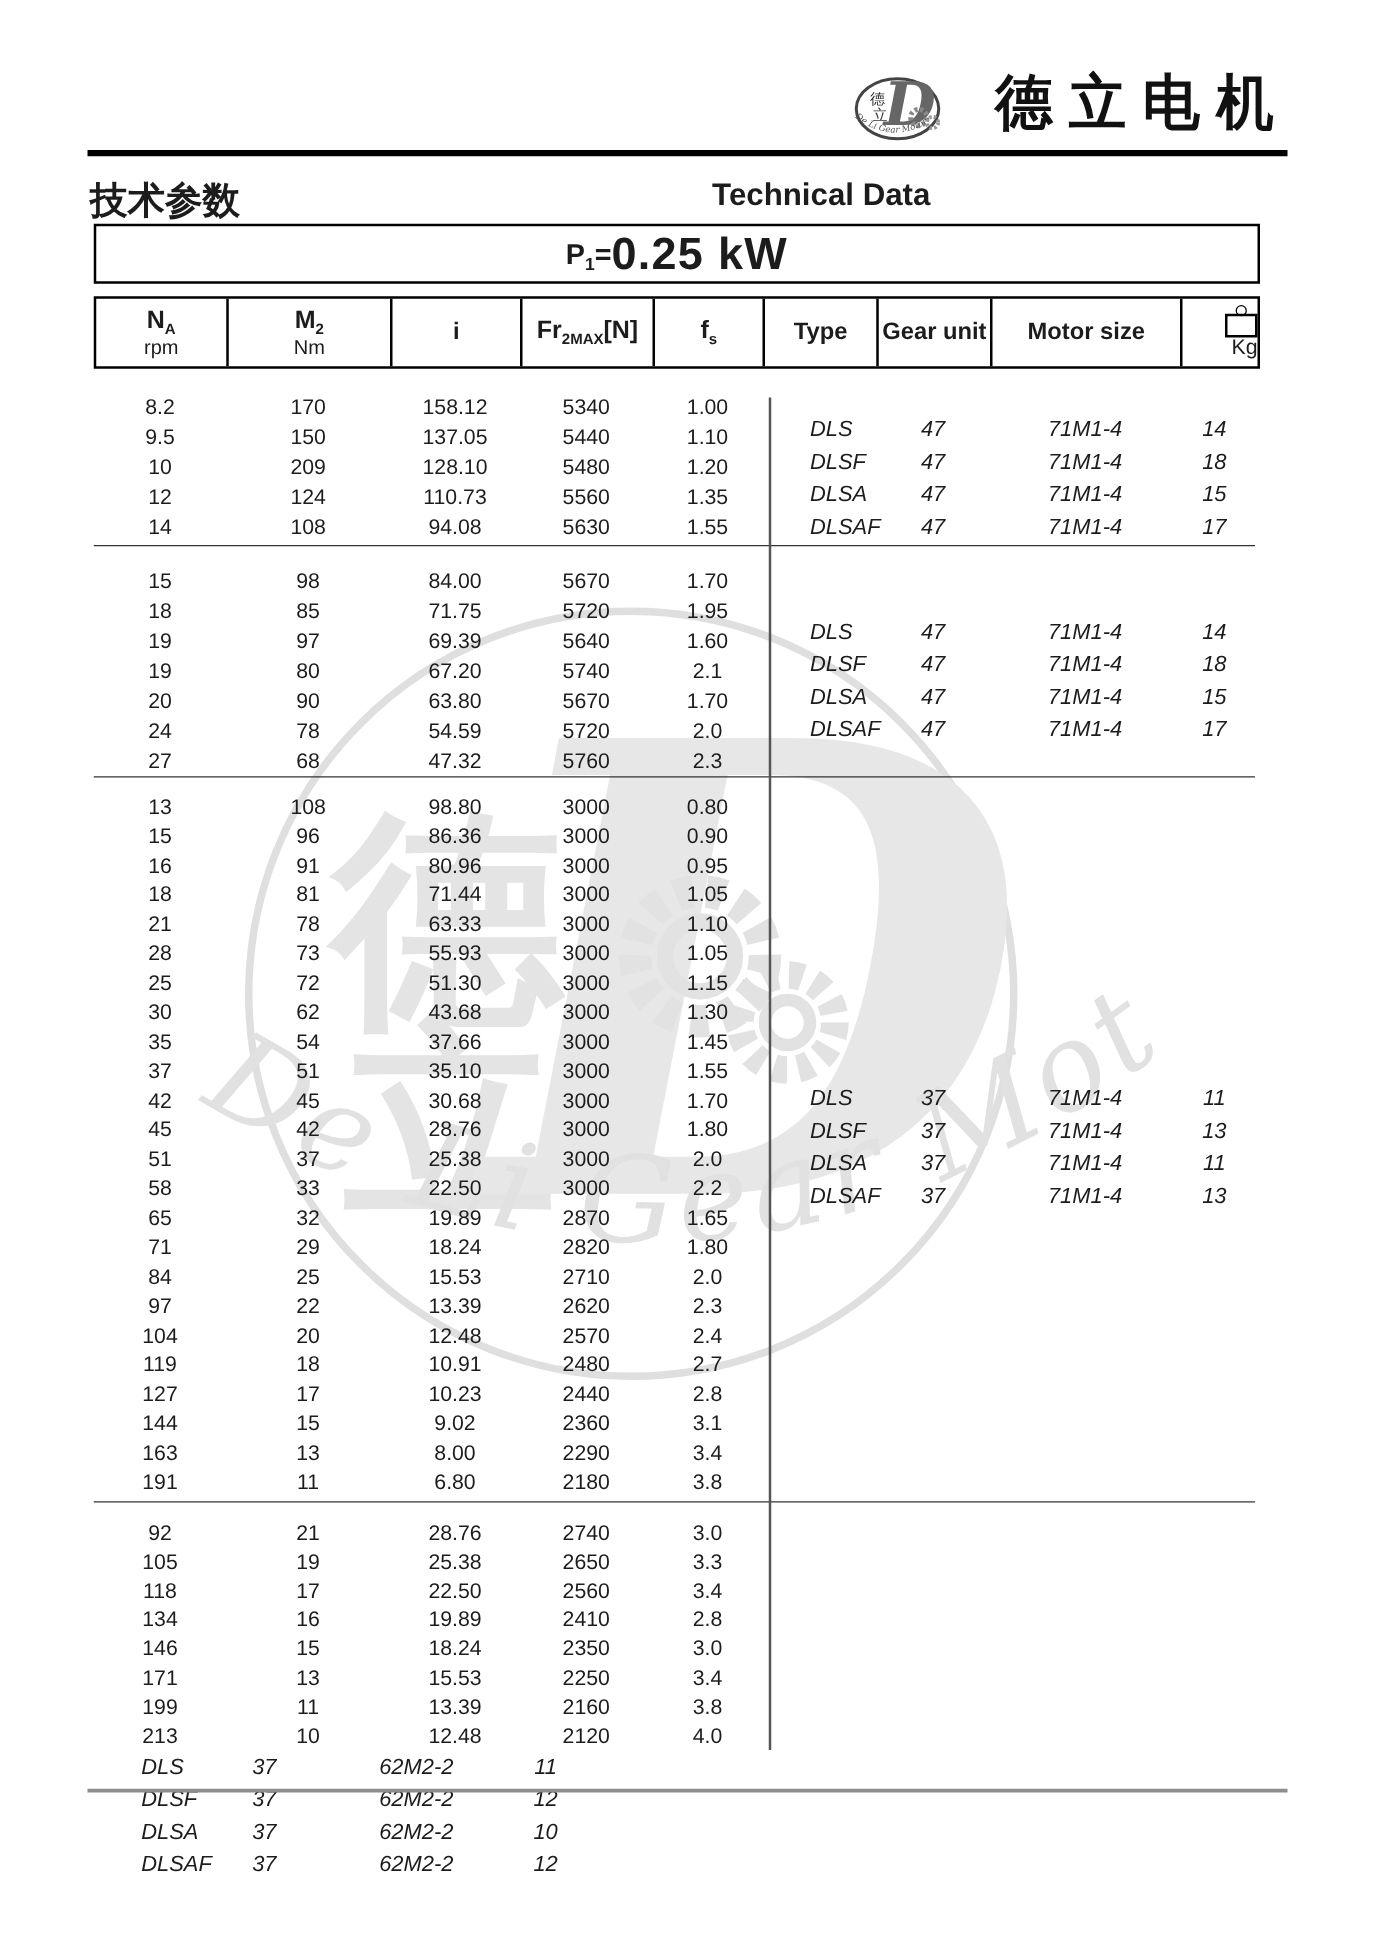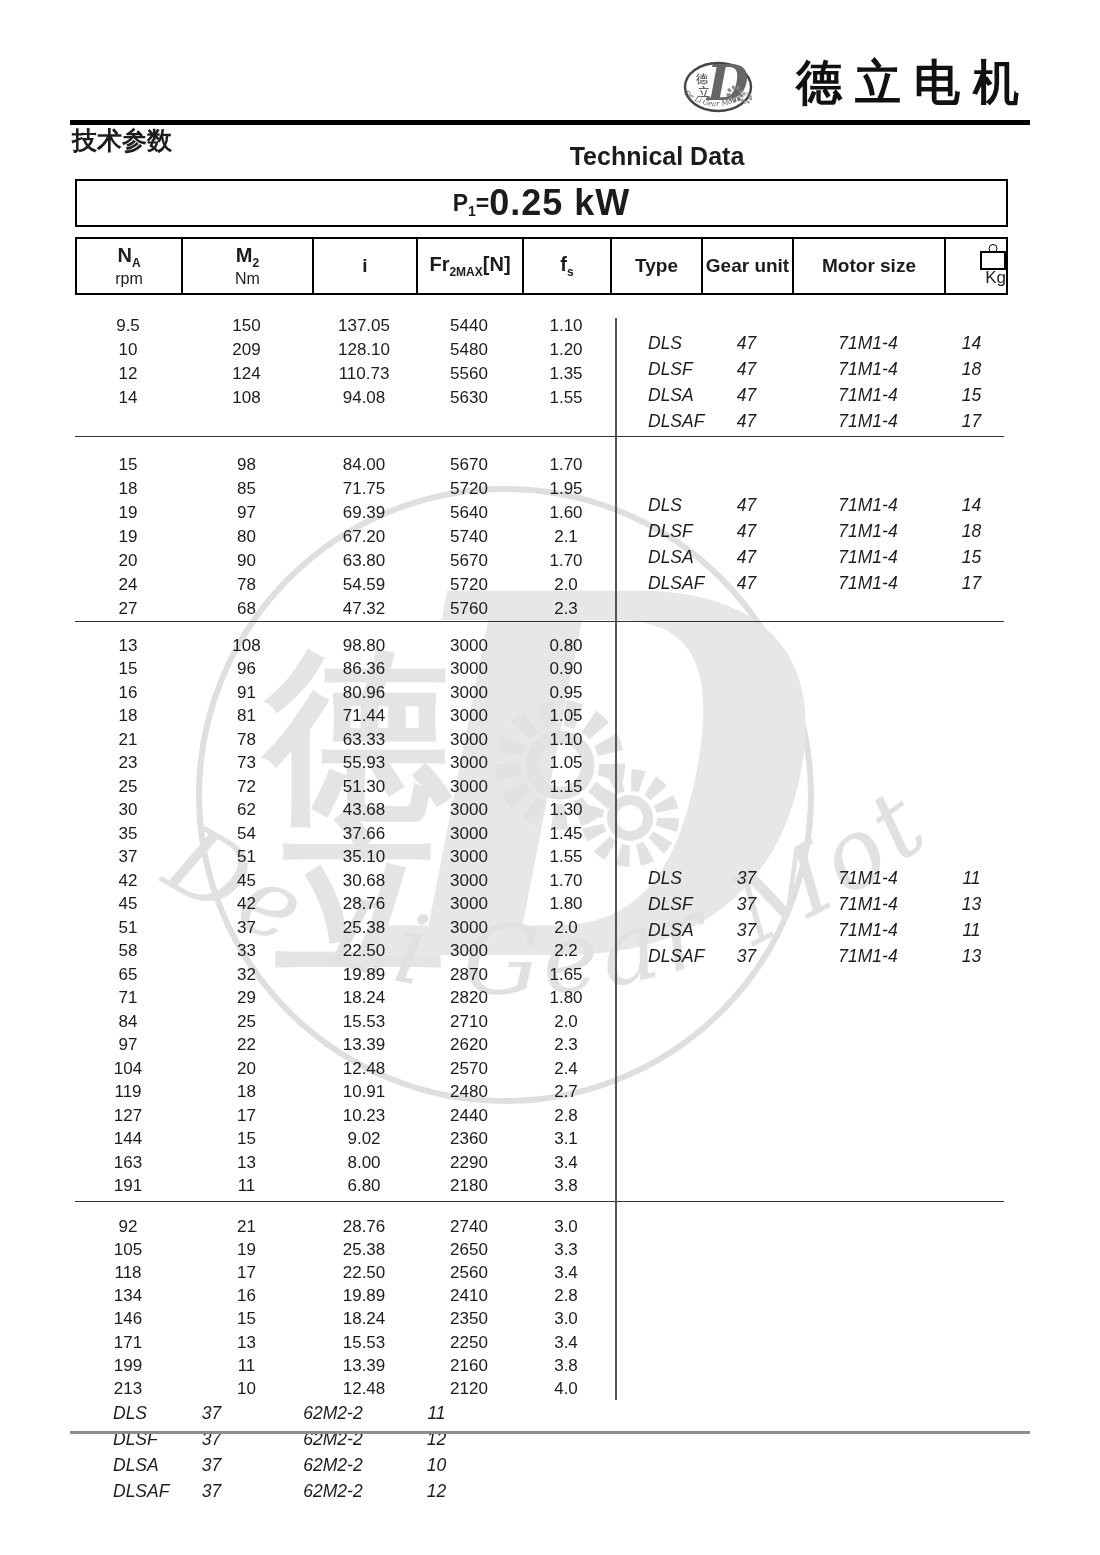--- a/index.html
+++ b/index.html
@@ -10,21 +10,21 @@
   .watermark{position:absolute;left:0;top:0;width:1100px;height:1555px;z-index:0;}
 
   
   .hdr-logo{position:absolute;top:42px;right:68px;display:flex;align-items:center;gap:20px;z-index:2;}
   .logo-svg{width:110px;height:82px;}
   .brand{font-family:"DejaVu Serif","Liberation Serif",serif;font-weight:bold;font-size:46px;
          letter-spacing:13px;color:#111;transform:scaleY(1.05);white-space:nowrap;}
 
   .rule-thick{position:absolute;left:70px;width:960px;top:120px;height:5px;background:#000;z-index:2;}
 
-  .title-cn{position:absolute;left:72px;top:124px;font-size:25px;font-weight:bold;z-index:2;}
+  .title-cn{position:absolute;left:72px;top:140px;font-size:30px;font-weight:bold;z-index:2;}
   .title-en{position:absolute;left:657px;top:142px;transform:translateX(-50%);
             font-size:25px;font-weight:bold;z-index:2;}
 
   .power-box{position:absolute;left:75px;top:179px;width:929px;height:44px;border:2px solid #000;
              display:flex;align-items:center;justify-content:center;z-index:2;background:transparent;}
   .p-pre{font-size:23px;font-weight:bold;}
   .p-sub{font-size:14px;font-weight:bold;align-self:flex-end;margin-bottom:6px;}
   .p-eq{font-size:23px;font-weight:bold;}
   .p-val{font-size:36px;font-weight:bold;letter-spacing:1px;}
 
@@ -157,20 +157,27 @@
         </span>
       <span class="kg-label">Kg</span>
     </div>
   </div>
 
   <div class="tbody">
     <div class="vline"></div>
     <section class="sec sec1">
       <div class="sec-left">
           <div class="data-row">
+            <span class="cell">8.2</span>
+            <span class="cell">170</span>
+            <span class="cell">158.12</span>
+            <span class="cell">5340</span>
+            <span class="cell">1.00</span>
+          </div>
+          <div class="data-row">
             <span class="cell">9.5</span>
             <span class="cell">150</span>
             <span class="cell">137.05</span>
             <span class="cell">5440</span>
             <span class="cell">1.10</span>
           </div>
           <div class="data-row">
             <span class="cell">10</span>
             <span class="cell">209</span>
             <span class="cell">128.10</span>
@@ -331,21 +338,21 @@
             <span class="cell">1.05</span>
           </div>
           <div class="data-row">
             <span class="cell">21</span>
             <span class="cell">78</span>
             <span class="cell">63.33</span>
             <span class="cell">3000</span>
             <span class="cell">1.10</span>
           </div>
           <div class="data-row">
-            <span class="cell">23</span>
+            <span class="cell">28</span>
             <span class="cell">73</span>
             <span class="cell">55.93</span>
             <span class="cell">3000</span>
             <span class="cell">1.05</span>
           </div>
           <div class="data-row">
             <span class="cell">25</span>
             <span class="cell">72</span>
             <span class="cell">51.30</span>
             <span class="cell">3000</span>

